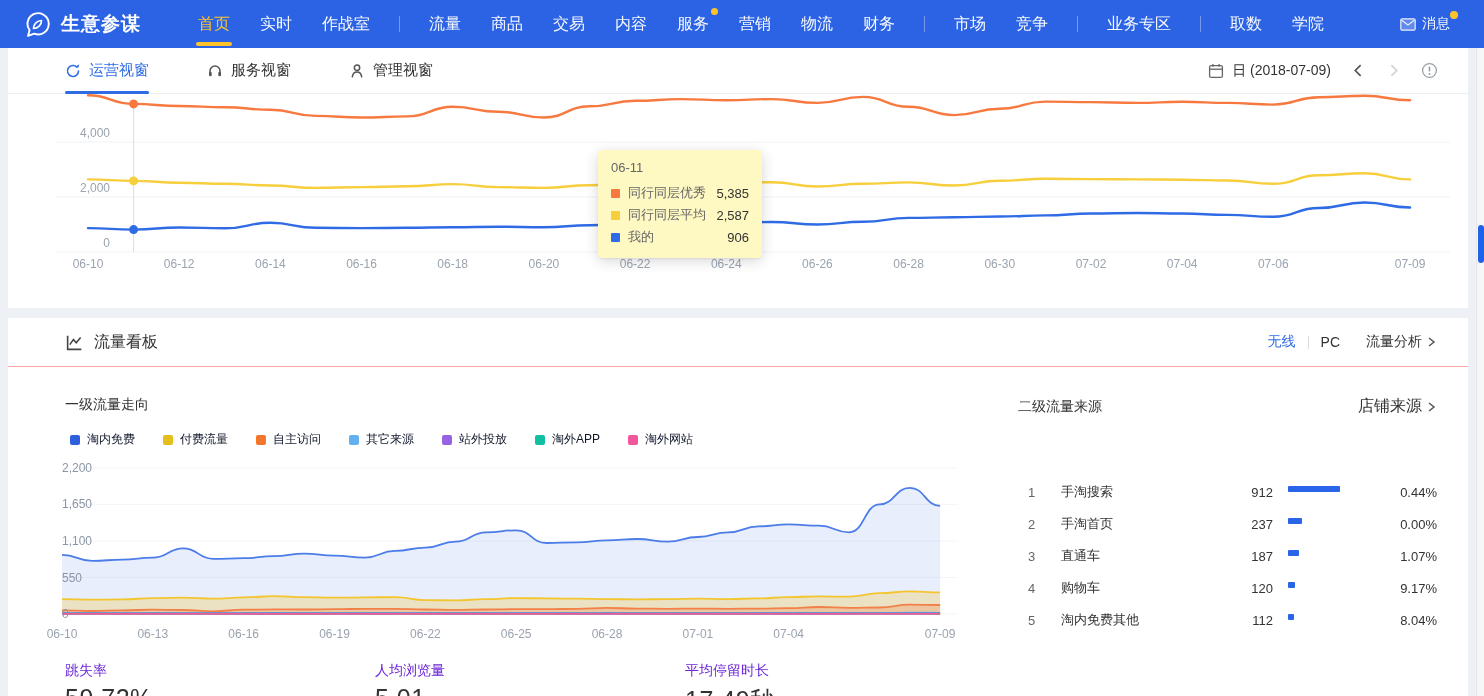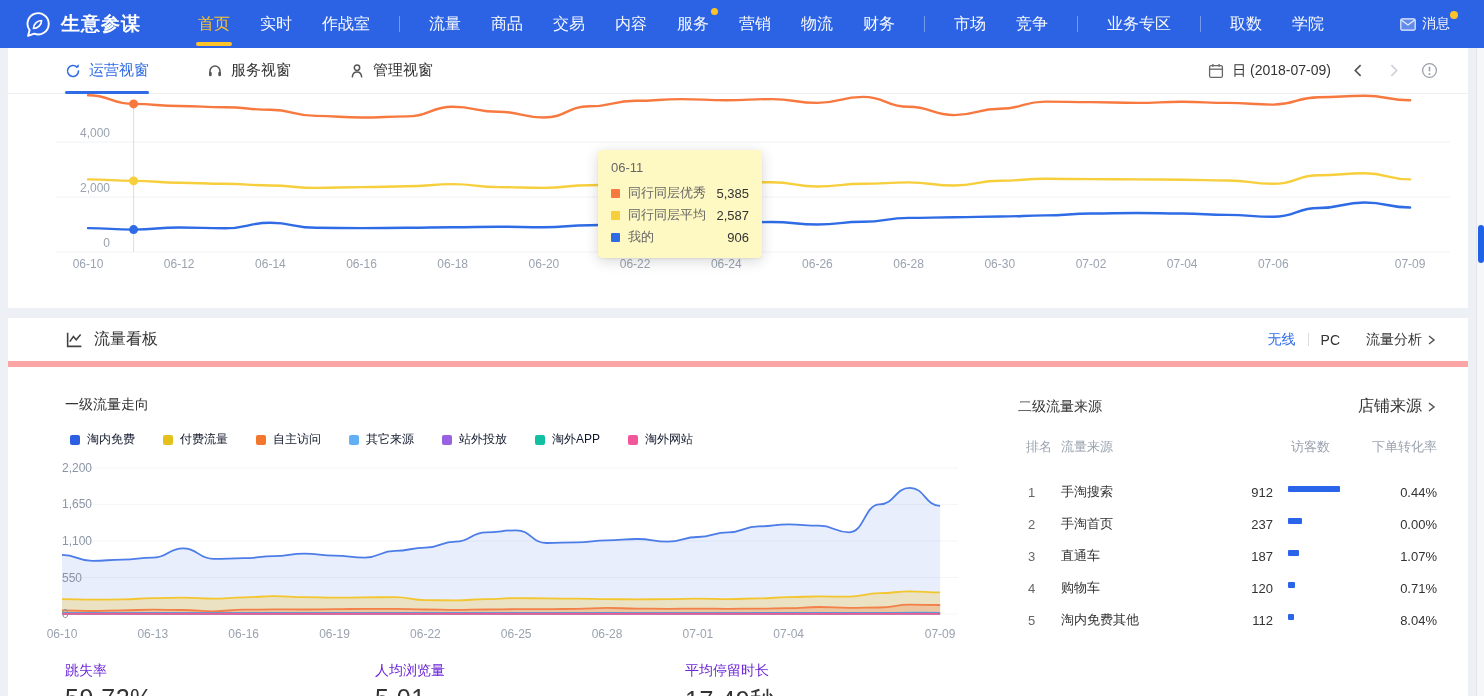--- a/index.html
+++ b/index.html
@@ -34,21 +34,21 @@
   .chart1{position:absolute;left:0;top:46px;width:1460px;height:214px;}
   #top-svg-wrap{position:absolute;inset:0;}
   .tooltip{position:absolute;left:590px;top:56px;width:164px;background:#fef9c3;border-radius:4px;
            box-shadow:0 1px 2px rgba(0,0,0,.06),0 3px 14px rgba(0,0,0,.16);padding:10px 13px;box-sizing:border-box;z-index:5;}
   .tt-date{font-size:13px;color:#666;margin-bottom:7px;}
   .tt-row{display:flex;align-items:center;height:22px;font-size:13px;}
   .tt-row i{width:9px;height:9px;border-radius:1px;margin-right:8px;flex:none;}
   .tt-l{color:#666;}
   .tt-v{margin-left:auto;color:#333;}
   
-  .c2-header{height:49px;display:flex;align-items:center;padding:0 31px 0 57px;border-bottom:6px solid #fca5a5;box-sizing:border-box;}
+  .c2-header{height:49px;display:flex;align-items:center;padding:0 31px 0 57px;border-bottom:1px solid #fca5a5;box-sizing:border-box;}
   .c2-title{display:flex;align-items:center;gap:10px;font-size:16px;color:#333;}
   .c2-links{margin-left:auto;display:flex;align-items:center;font-size:14px;color:#333;}
   .link-blue{color:#2e6be5;cursor:pointer;}
   .link-plain{color:#333;cursor:pointer;}
   .vdiv{width:1px;height:13px;background:#ddd;margin:0 12px;}
   .arrow-link{display:flex;align-items:center;gap:3px;cursor:pointer;color:#333;}
   
   .flow-title{position:absolute;left:57px;top:78px;font-size:14px;color:#333;}
   .legend{position:absolute;left:62px;top:113px;display:flex;align-items:center;}
   .lg-item{display:flex;align-items:center;margin-right:28px;font-size:12px;color:#0f172a;cursor:pointer;}
@@ -345,26 +345,20 @@
     <div class="src">
       <div class="src-head">
         <span class="src-title">二级流量来源</span>
         <span class="arrow-link" style="margin-left:auto;">
           <span>店铺来源</span>
           <svg width="12" height="12" viewBox="0 0 12 12">
             <polyline points="4,2 9,6 4,10" fill="none" stroke="#555" stroke-width="1.5"></polyline>
           </svg>
         </span>
       </div>
-      <div class="src-cols">
-        <span class="col-rank">排名</span>
-        <span class="col-src">流量来源</span>
-        <span class="col-vis">访客数</span>
-        <span class="col-conv">下单转化率</span>
-      </div>
       <div class="src-rows" id="src-rows">
           <div class="src-row">
          <span class="r-rank">1</span>
          <span class="r-name">手淘搜索</span>
          <span class="r-vis">912</span>
          <span class="r-bar" style="width:52.0px;background:#2a64e8"></span>
          <span class="r-conv">0.44%</span>
        </div>
           <div class="src-row">
          <span class="r-rank">2</span>
@@ -378,21 +372,21 @@
          <span class="r-name">直通车</span>
          <span class="r-vis">187</span>
          <span class="r-bar" style="width:10.7px;background:#2a64e8"></span>
          <span class="r-conv">1.07%</span>
        </div>
           <div class="src-row">
          <span class="r-rank">4</span>
          <span class="r-name">购物车</span>
          <span class="r-vis">120</span>
          <span class="r-bar" style="width:6.8px;background:#2a64e8"></span>
-         <span class="r-conv">0.71%</span>
+         <span class="r-conv">9.17%</span>
        </div>
           <div class="src-row">
          <span class="r-rank">5</span>
          <span class="r-name">淘内免费其他</span>
          <span class="r-vis">112</span>
          <span class="r-bar" style="width:6.4px;background:#2a64e8"></span>
          <span class="r-conv">8.04%</span>
        </div>
         </div>
     </div>

